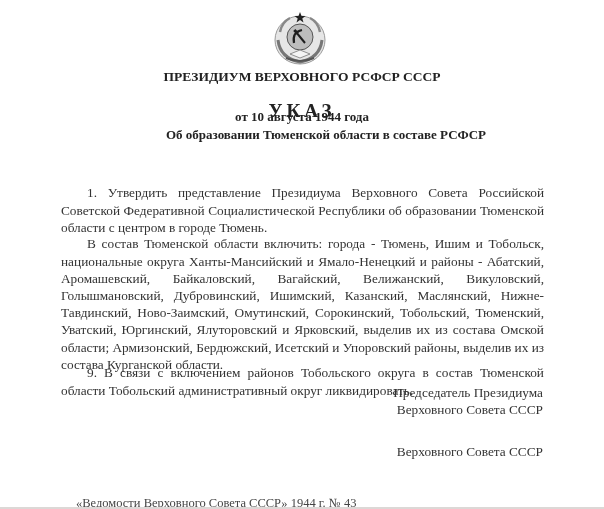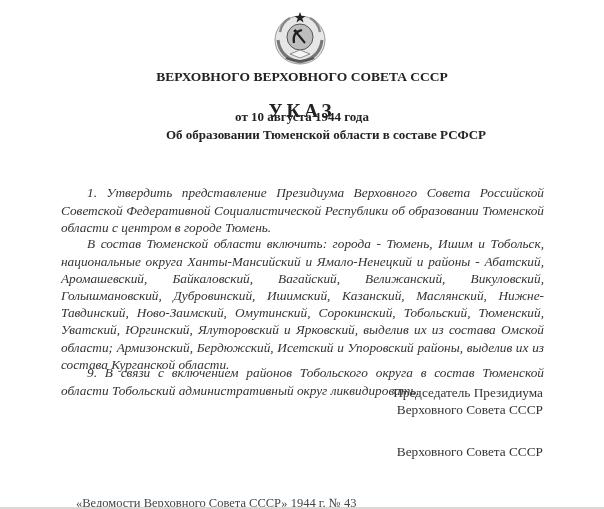--- a/index.html
+++ b/index.html
@@ -16,21 +16,21 @@
     position: absolute; left: 0; width: 604px; text-align: center;
     font-weight: bold; color: #222; white-space: nowrap;
   }
   .h1 { top: 69px; font-size: 13.5px; }
   .h2 { top: 100px; font-size: 19px; letter-spacing: 4px; }
   .h3 { top: 109px; font-size: 13px; }
   .h4 { top: 127px; font-size: 13px; margin-left: 24px; }
   .para {
     position: absolute; left: 61px; width: 483px;
     font-size: 13.3px; line-height: 17.2px; text-align: justify;
-    text-indent: 26px; color: #333; font-style: italic;
+    text-indent: 26px; color: #333;
   }
   .p1 { top: 171px; }
   .p2 { top: 222px; }
   .p3 { top: 351px; }
   .sig {
     position: absolute; right: 61px; text-align: right;
     font-size: 13.3px; line-height: 17.4px; color: #333;
   }
   .s1 { top: 384px; }
   .s2 { top: 443px; }
@@ -61,21 +61,21 @@
     <path d="M24 33 Q22 22 32 20" fill="none" stroke="#1e1e1e" stroke-width="2.2"></path>
     <line x1="26" y1="22" x2="35" y2="33" stroke="#1e1e1e" stroke-width="2"></line>
     <rect x="24" y="20" width="5" height="3" transform="rotate(45 26 21)" fill="#1e1e1e"></rect>
 
     <polygon points="30,2 31.5,6 35.5,6 32.3,8.5 33.5,12.5 30,10 26.5,12.5 27.7,8.5 24.5,6 28.5,6" fill="#222"></polygon>
 
     <path d="M20 44 L30 40 L40 44 L30 48 Z" fill="#f4f4f4" stroke="#777" stroke-width="0.8"></path>
     <path d="M16 48 Q30 54 44 48" fill="none" stroke="#555" stroke-width="2"></path>
   </svg>
 
-  <div class="h h1">ВЕРХОВНОГО ВЕРХОВНОГО СОВЕТА СССР</div>
+  <div class="h h1">ПРЕЗИДИУМ ВЕРХОВНОГО РСФСР СССР</div>
   <div class="h h2">УКАЗ</div>
   <div class="h h3">от 10 августа 1944 года</div>
   <div class="h h4">Об образовании Тюменской области в составе РСФСР</div>
 
   <p class="para p1">1. Утвердить представление Президиума Верховного Совета Российской Советской Федеративной Социалистической Республики об образовании Тюменской области с центром в городе Тюмень.</p>
   <p class="para p2">В состав Тюменской области включить: города - Тюмень, Ишим и Тобольск, национальные округа Ханты-Мансийский и Ямало-Ненецкий и районы - Абатский, Аромашевский, Байкаловский, Вагайский, Велижанский, Викуловский, Голышмановский, Дубровинский, Ишимский, Казанский, Маслянский, Нижне-Тавдинский, Ново-Заимский, Омутинский, Сорокинский, Тобольский, Тюменский, Уватский, Юргинский, Ялуторовский и Ярковский, выделив их из состава Омской области; Армизонский, Бердюжский, Исетский и Упоровский районы, выделив их из состава Курганской области.</p>
   <p class="para p3">9. В связи с включением районов Тобольского округа в состав Тюменской области Тобольский административный округ ликвидировать.</p>
 
   <div class="sig s1">
     <span>Председатель Президиума</span>

